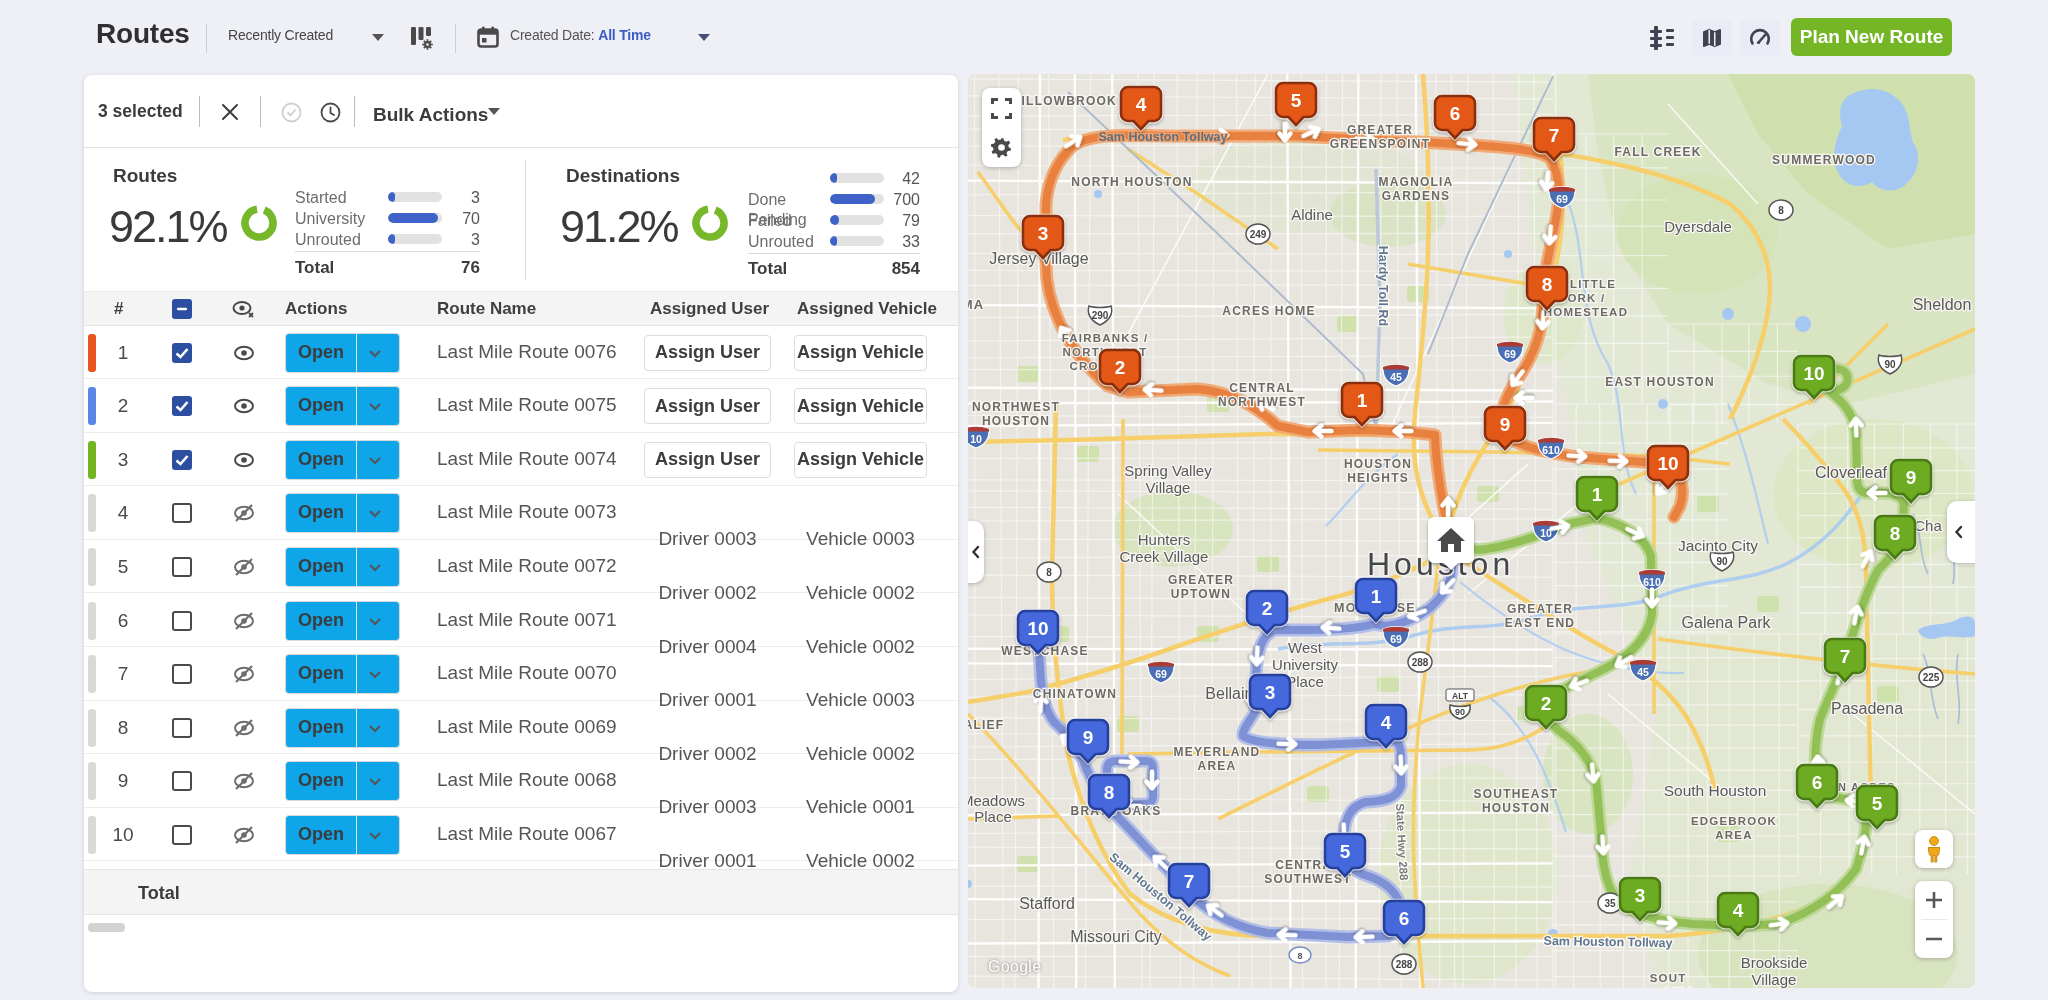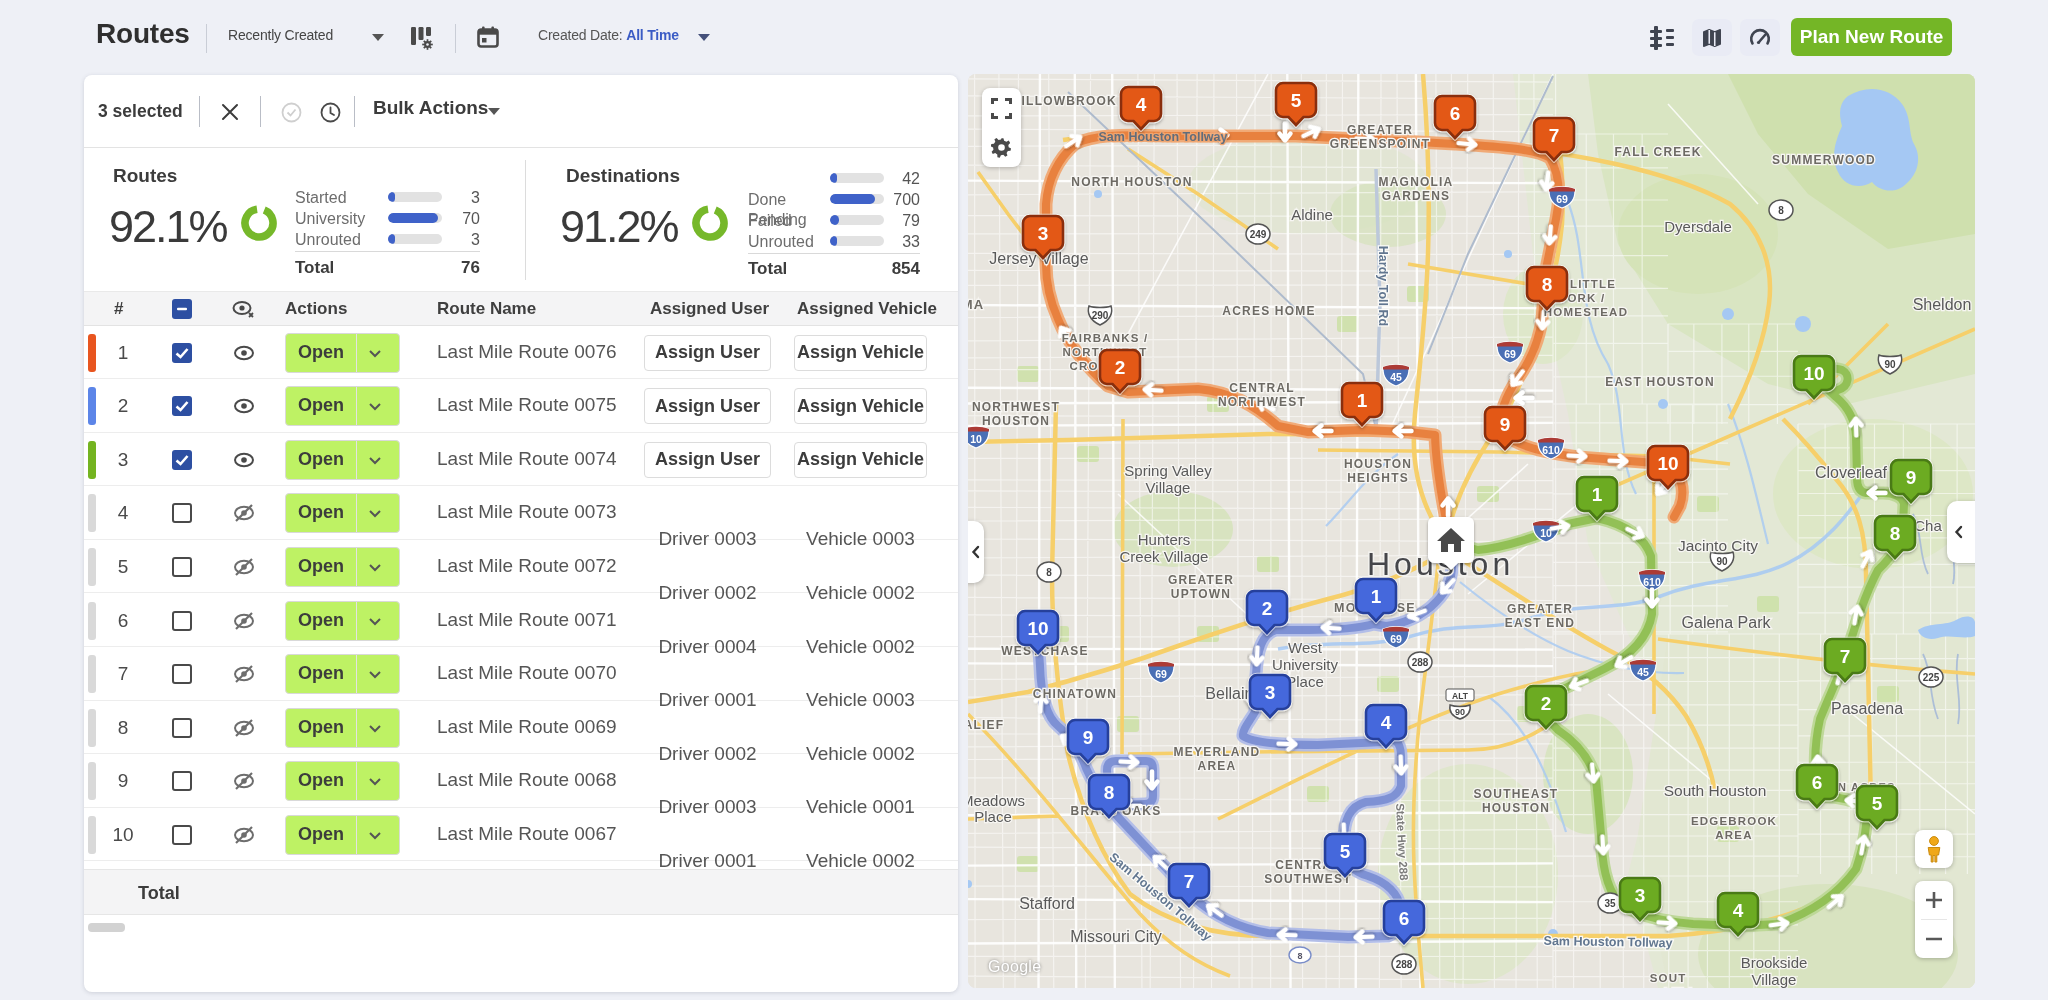--- a/index.html
+++ b/index.html
@@ -16,21 +16,21 @@
 
 
 .sqbtn { width:40px; height:37px; background:#e9ebf5; border-radius:7px; display:flex; align-items:center; justify-content:center; }
 #plannew { left:1791px; top:18px; width:161px; height:38px; background:#74b626; border-radius:6px; color:#fff; font-size:19px; font-weight:700; display:flex; align-items:center; justify-content:center; }
 
 
 #card { left:84px; top:75px; width:874px; height:917px; background:#fff; border-radius:8px; box-shadow:0 1px 4px rgba(60,64,90,0.18); }
 #toolbar { left:0; top:0; width:874px; height:73px; border-bottom:1px solid #e3e3e3; }
 .tbar-div { top:21px; width:1px; height:31px; background:#b9bdc6; position:absolute; }
 #selectedtxt { left:14px; top:26px; font-size:17.5px; font-weight:700; color:#3c3c3c; position:absolute; }
-#bulkactions { left:289px; top:22px; font-size:19px; font-weight:700; color:#3c3c3c; position:absolute; }
+#bulkactions { left:289px; top:29px; font-size:19px; font-weight:700; color:#3c3c3c; position:absolute; }
 
 
 #stats { left:0; top:73px; width:874px; height:144px; border-bottom:1px solid #e9e9e9; }
 .statlabel { font-size:19px; font-weight:700; color:#3c3c3c; position:absolute; }
 .bigpct { font-size:45px; color:#3a3a3a; position:absolute; letter-spacing:-2px; }
 .srow { position:absolute; font-size:16px; color:#6d6d6d; }
 .sbar { position:absolute; width:54px; height:10px; background:#e2e2e2; border-radius:5px; overflow:hidden; }
 .sbar i { display:block; height:10px; background:#3f62c9; border-radius:5px; }
 .sval { position:absolute; font-size:16px; color:#555; text-align:right; width:40px; }
 .stotal { position:absolute; font-size:17px; font-weight:700; color:#3c3c3c; }
@@ -39,21 +39,21 @@
 
 #thead { left:0; top:217px; width:874px; height:34px; background:#f4f4f5; border-bottom:1px solid #e3e3e3; font-size:17px; color:#3f3f3f; }
 .th { position:absolute; top:7px; font-weight:700; }
 .row { position:absolute; left:0; width:874px; height:53.6px; border-bottom:1px solid #ededed; }
 .cbar { position:absolute; left:4px; top:8px; width:8px; height:38px; border-radius:3px; }
 .rnum { position:absolute; left:22px; width:34px; top:16px; font-size:19px; color:#4a4a4a; text-align:center; }
 .cb { position:absolute; left:88px; top:17px; width:20px; height:20px; border-radius:3px; }
 .cb.on { background:#2d4fa2; }
 .cb.off { background:#fff; border:2px solid #4a4a4a; }
 .eye { position:absolute; left:149px; top:17px; width:22px; height:20px; }
-.openbtn { position:absolute; left:201px; top:7px; width:115px; height:40px; border:1px solid #d9d9d9; border-radius:4px; background:#bef264; }
+.openbtn { position:absolute; left:201px; top:7px; width:115px; height:40px; border:1px solid #d9d9d9; border-radius:4px; background:#0ea5e9; }
 .openbtn .lbl { position:absolute; left:0; top:8px; width:70px; text-align:center; font-size:18px; font-weight:700; color:#3c3c3c; }
 .openbtn .sep { position:absolute; left:70px; top:0; width:1px; height:38px; background:#e3e3e3; }
 .openbtn svg { position:absolute; left:81px; top:13px; }
 .rname { position:absolute; left:353px; top:15px; font-size:19px; color:#555; }
 .assignbtn { position:absolute; top:9px; height:36px; border:1px solid #dcdcdc; border-radius:4px; background:#fff; font-size:18px; font-weight:700; color:#3c3c3c; display:flex; align-items:center; justify-content:center; }
 .ru { left:560px; width:127px; }
 .rv { left:710px; width:133px; }
 .drv { position:absolute; top:15px; font-size:19px; color:#555; text-align:center;margin-top:27px; }
 .du { left:560px; width:127px; }
 .dv { left:710px; width:133px; }
@@ -91,21 +91,21 @@
     <circle cx="17.5" cy="18.5" r="1.3" fill="#eef0f6" stroke="none"></circle>
 </svg>
 <div class="abs vdiv" style="left:455px; top:24px; height:29px;"></div>
 <svg class="abs" style="left:477px; top:26px;" width="22" height="22" viewBox="0 0 22 22">
   <rect x="1.5" y="3.5" width="19" height="17" rx="2.5" fill="none" stroke="#4a4a4a" stroke-width="2.6"></rect>
   <rect x="1.5" y="3.5" width="19" height="5.2" fill="#4a4a4a"></rect>
     <rect x="5" y="0.5" width="2.6" height="4" rx="1" fill="#4a4a4a"></rect>
     <rect x="14.4" y="0.5" width="2.6" height="4" rx="1" fill="#4a4a4a"></rect>
   <rect x="5" y="12" width="4.5" height="4.5" fill="#4a4a4a"></rect>
 </svg>
-<div class="abs tbtext" style="left:510px; top:27px; color:#555;margin-left:28px;">Created Date: <span id="alltime">All Time</span></div>
+<div class="abs tbtext" style="left:510px; top:27px; color:#555;">Created Date: <span id="alltime">All Time</span></div>
 <span class="abs caret" style="left:698px; top:34px; border-top-color:#44507a;"></span>
 
 <svg class="abs" style="left:1649px; top:25px;" width="26" height="26" viewBox="0 0 26 26" fill="#3f4450">
   <rect x="5" y="1" width="4" height="24" rx="1"></rect>
   <rect x="1" y="5" width="12" height="3" rx="1"></rect>
   <rect x="1" y="12" width="12" height="3" rx="1"></rect>
   <rect x="1" y="19" width="12" height="3" rx="1"></rect>
   <rect x="17" y="4" width="8" height="3" rx="1"></rect>
   <rect x="17" y="11" width="8" height="3" rx="1"></rect>
   <rect x="17" y="18" width="8" height="3" rx="1"></rect>

